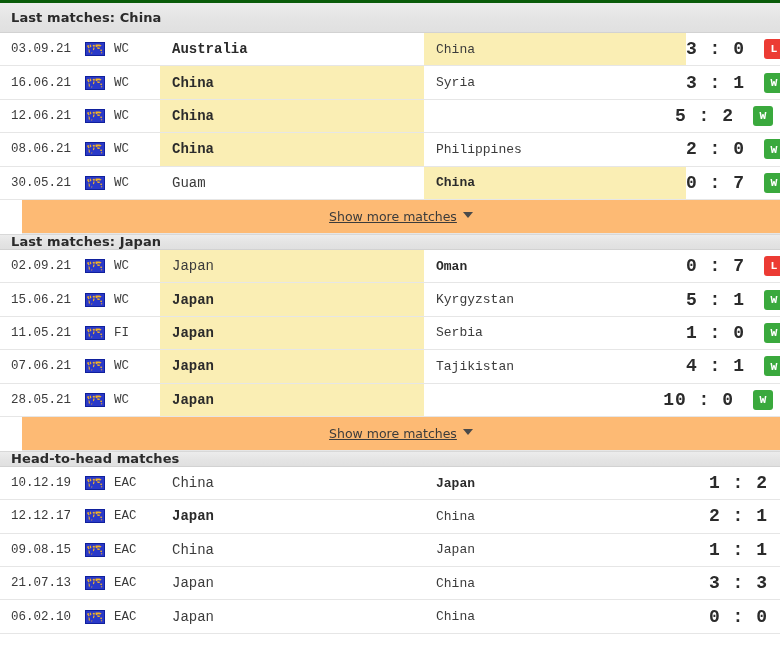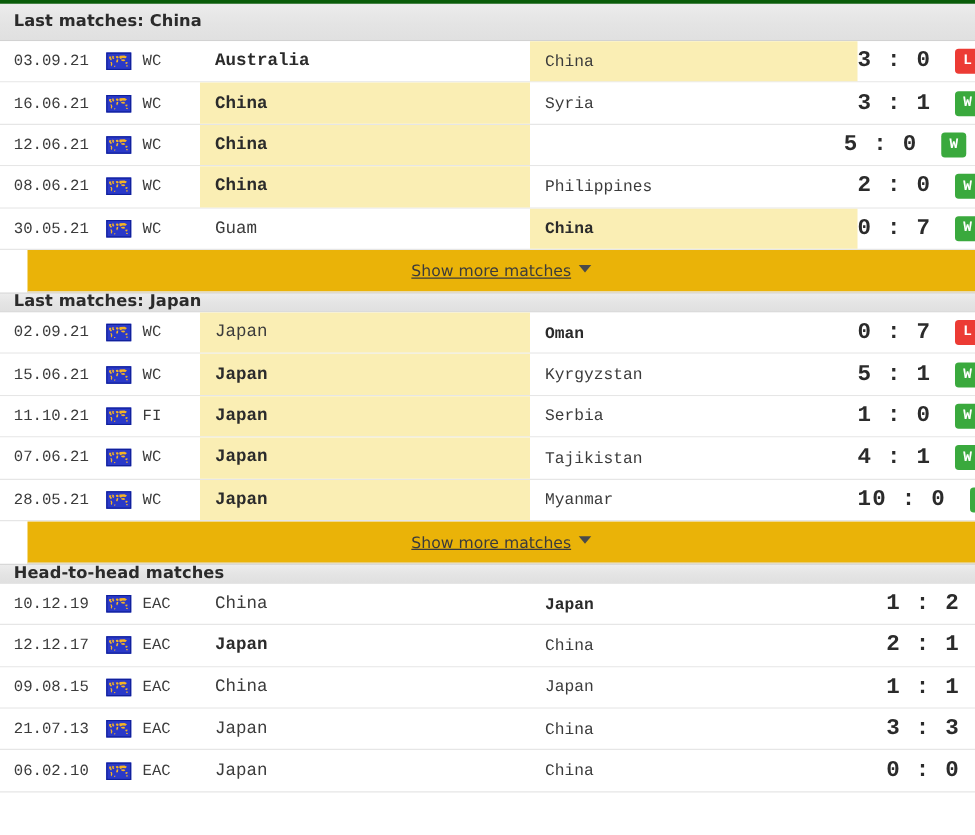--- a/index.html
+++ b/index.html
@@ -129,21 +129,21 @@
     border: 1px solid #10209c;
     display: block;
     position: relative;
     overflow: hidden;
   }
   .flag-icon svg { display: block; }
 
   
   .show-more {
     height: 34px;
-    background: #eab308;
+    background: #fdba74;
     display: flex;
     align-items: center;
     justify-content: center;
     border-bottom: 1px solid #e6e6e6;
     margin-left: 22px;
   }
   .show-more .lnk {
     font-size: 12.5px;
     color: #3b3b3b;
     text-decoration: underline;
@@ -248,21 +248,21 @@
                 <path d="M14.6 6.6 L16.2 6.8 L15.6 8.2 L14.2 7.8 Z" fill="#f5b324"></path>
                 <path d="M15.0 9.2 L16.4 9.4 L15.8 10.4 L14.8 10.0 Z" fill="#f5b324"></path>
                 <path d="M5.4 9.6 L6.4 9.6 L6.0 10.6 L5.2 10.4 Z" fill="#f5b324"></path>
               </svg>
             </span>
           </div>
           <div class="c-comp">WC</div>
           <div class="c-home hl">
             <span class="bold">China</span>
           </div>
-          <div class="c-score">5 : 0</div>
+          <div class="c-score">5 : 2</div>
           <div class="c-res">
             <span class="badge W">W</span>
           </div>
         </div>
         <div class="row">
           <div class="c-date">08.06.21</div>
           <div class="c-flag">
             <span class="flag-icon">
               <svg width="18" height="12" viewBox="0 0 18 12" xmlns="http://www.w3.org/2000/svg">
                 <rect width="18" height="12" fill="#2a39c8"></rect>
@@ -389,21 +389,21 @@
           </div>
           <div class="c-away">
             <span class="">Kyrgyzstan</span>
           </div>
           <div class="c-score">5 : 1</div>
           <div class="c-res">
             <span class="badge W">W</span>
           </div>
         </div>
         <div class="row">
-          <div class="c-date">11.10.21</div>
+          <div class="c-date">11.05.21</div>
           <div class="c-flag">
             <span class="flag-icon">
               <svg width="18" height="12" viewBox="0 0 18 12" xmlns="http://www.w3.org/2000/svg">
                 <rect width="18" height="12" fill="#2a39c8"></rect>
                 <path d="M1.4 2.2 L3.2 2.2 L2.6 3.6 L3.6 4.0 L2.9 5.4 L2.0 4.6 L1.2 3.4 Z" fill="#f5b324"></path>
                 <path d="M3.9 1.6 L5.4 2.1 L4.7 3.0 L5.6 3.4 L4.6 4.4 L3.7 3.3 Z" fill="#f5b324"></path>
                 <path d="M2.2 6.6 L3.4 6.6 L3.9 8.2 L3.3 10.2 L2.6 9.0 L2.8 7.7 Z" fill="#f5b324"></path>
                 <path d="M6.6 2.0 L8.4 1.8 L9.0 2.9 L8.2 3.8 L7.0 3.4 Z" fill="#f5b324"></path>
                 <path d="M7.4 4.6 L8.6 4.4 L8.4 6.0 L7.6 7.4 L7.0 6.2 Z" fill="#f5b324"></path>
                 <path d="M9.6 1.5 L13.6 1.4 L15.6 2.4 L14.4 3.6 L12.0 3.3 L10.4 4.2 L9.4 3.2 Z" fill="#f5b324"></path>
@@ -472,23 +472,20 @@
                 <path d="M10.8 4.6 L13.4 4.4 L14.2 5.6 L12.6 6.0 L11.2 5.6 Z" fill="#f5b324"></path>
                 <path d="M14.6 6.6 L16.2 6.8 L15.6 8.2 L14.2 7.8 Z" fill="#f5b324"></path>
                 <path d="M15.0 9.2 L16.4 9.4 L15.8 10.4 L14.8 10.0 Z" fill="#f5b324"></path>
                 <path d="M5.4 9.6 L6.4 9.6 L6.0 10.6 L5.2 10.4 Z" fill="#f5b324"></path>
               </svg>
             </span>
           </div>
           <div class="c-comp">WC</div>
           <div class="c-home hl">
             <span class="bold">Japan</span>
-          </div>
-          <div class="c-away">
-            <span class="">Myanmar</span>
           </div>
           <div class="c-score">10 : 0</div>
           <div class="c-res">
             <span class="badge W">W</span>
           </div>
         </div>
       </div>
       <div class="show-more">
         <span class="lnk">Show more matches</span>
         <span class="caret"></span>

